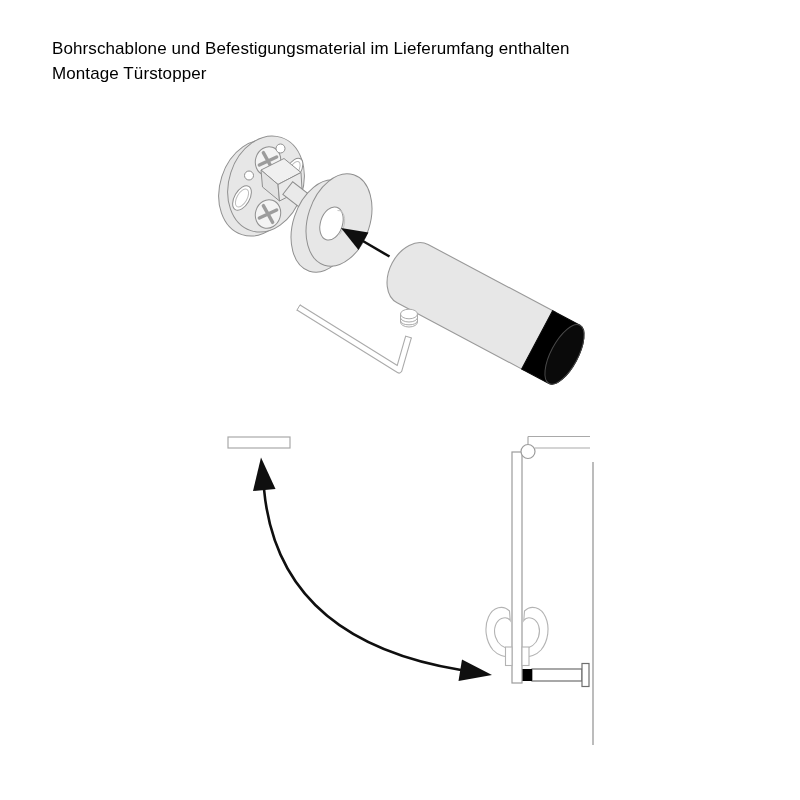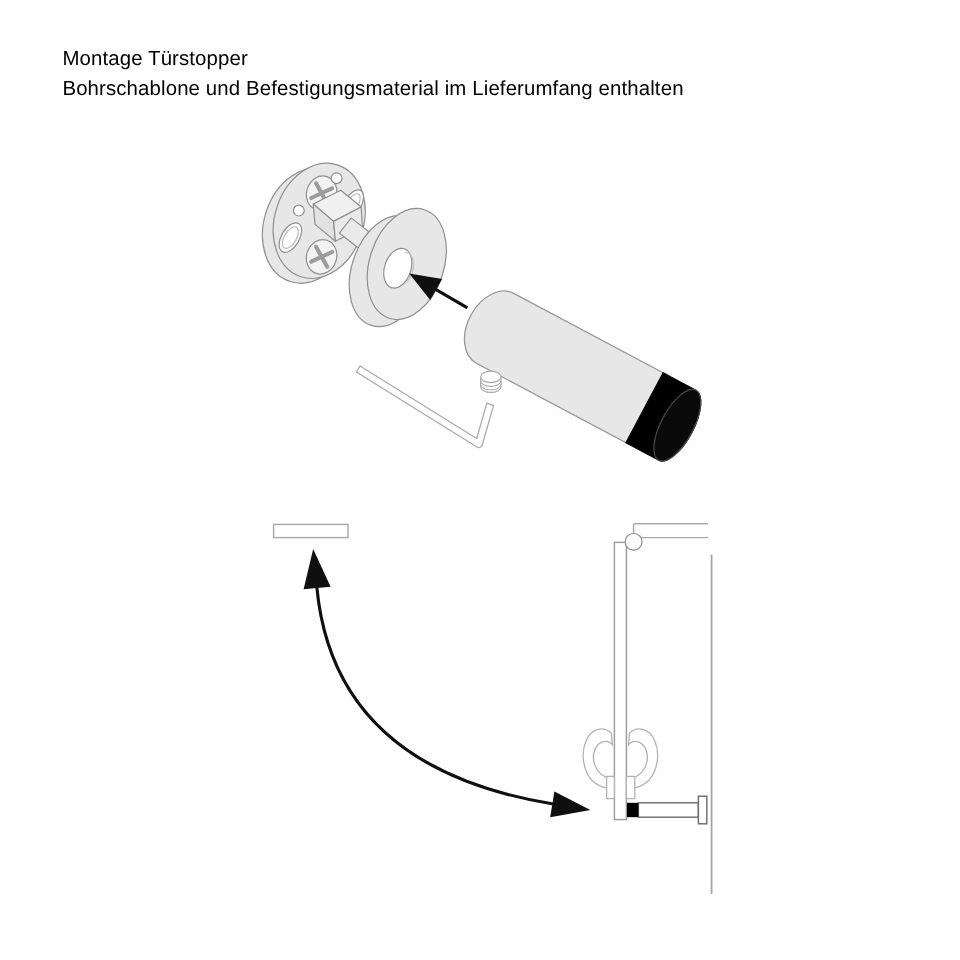--- a/index.html
+++ b/index.html
@@ -14,22 +14,22 @@
     letter-spacing:0.1px; white-space:nowrap;
   }
   svg.scene { position:absolute; left:0; top:0; }
 </style>
 </head>
 <body>
 
 <div class="canvas">
 
   <div class="header">
+    <div>Bohrschablone und Befestigungsmaterial im Lieferumfang enthalten</div>
     <div>Montage Türstopper</div>
-    <div>Bohrschablone und Befestigungsmaterial im Lieferumfang enthalten</div>
   </div>
 
   <svg class="scene" width="800" height="800" viewBox="0 0 800 800">
 
     <g>
 
       <g>
         <ellipse cx="257" cy="188" rx="37" ry="49" transform="rotate(18 257 188)" fill="#e7e7e7" stroke="#8f8f8f" stroke-width="1"></ellipse>
         <ellipse cx="266" cy="184" rx="37" ry="49" transform="rotate(18 266 184)" fill="#e7e7e7" stroke="#8f8f8f" stroke-width="1"></ellipse>
 

